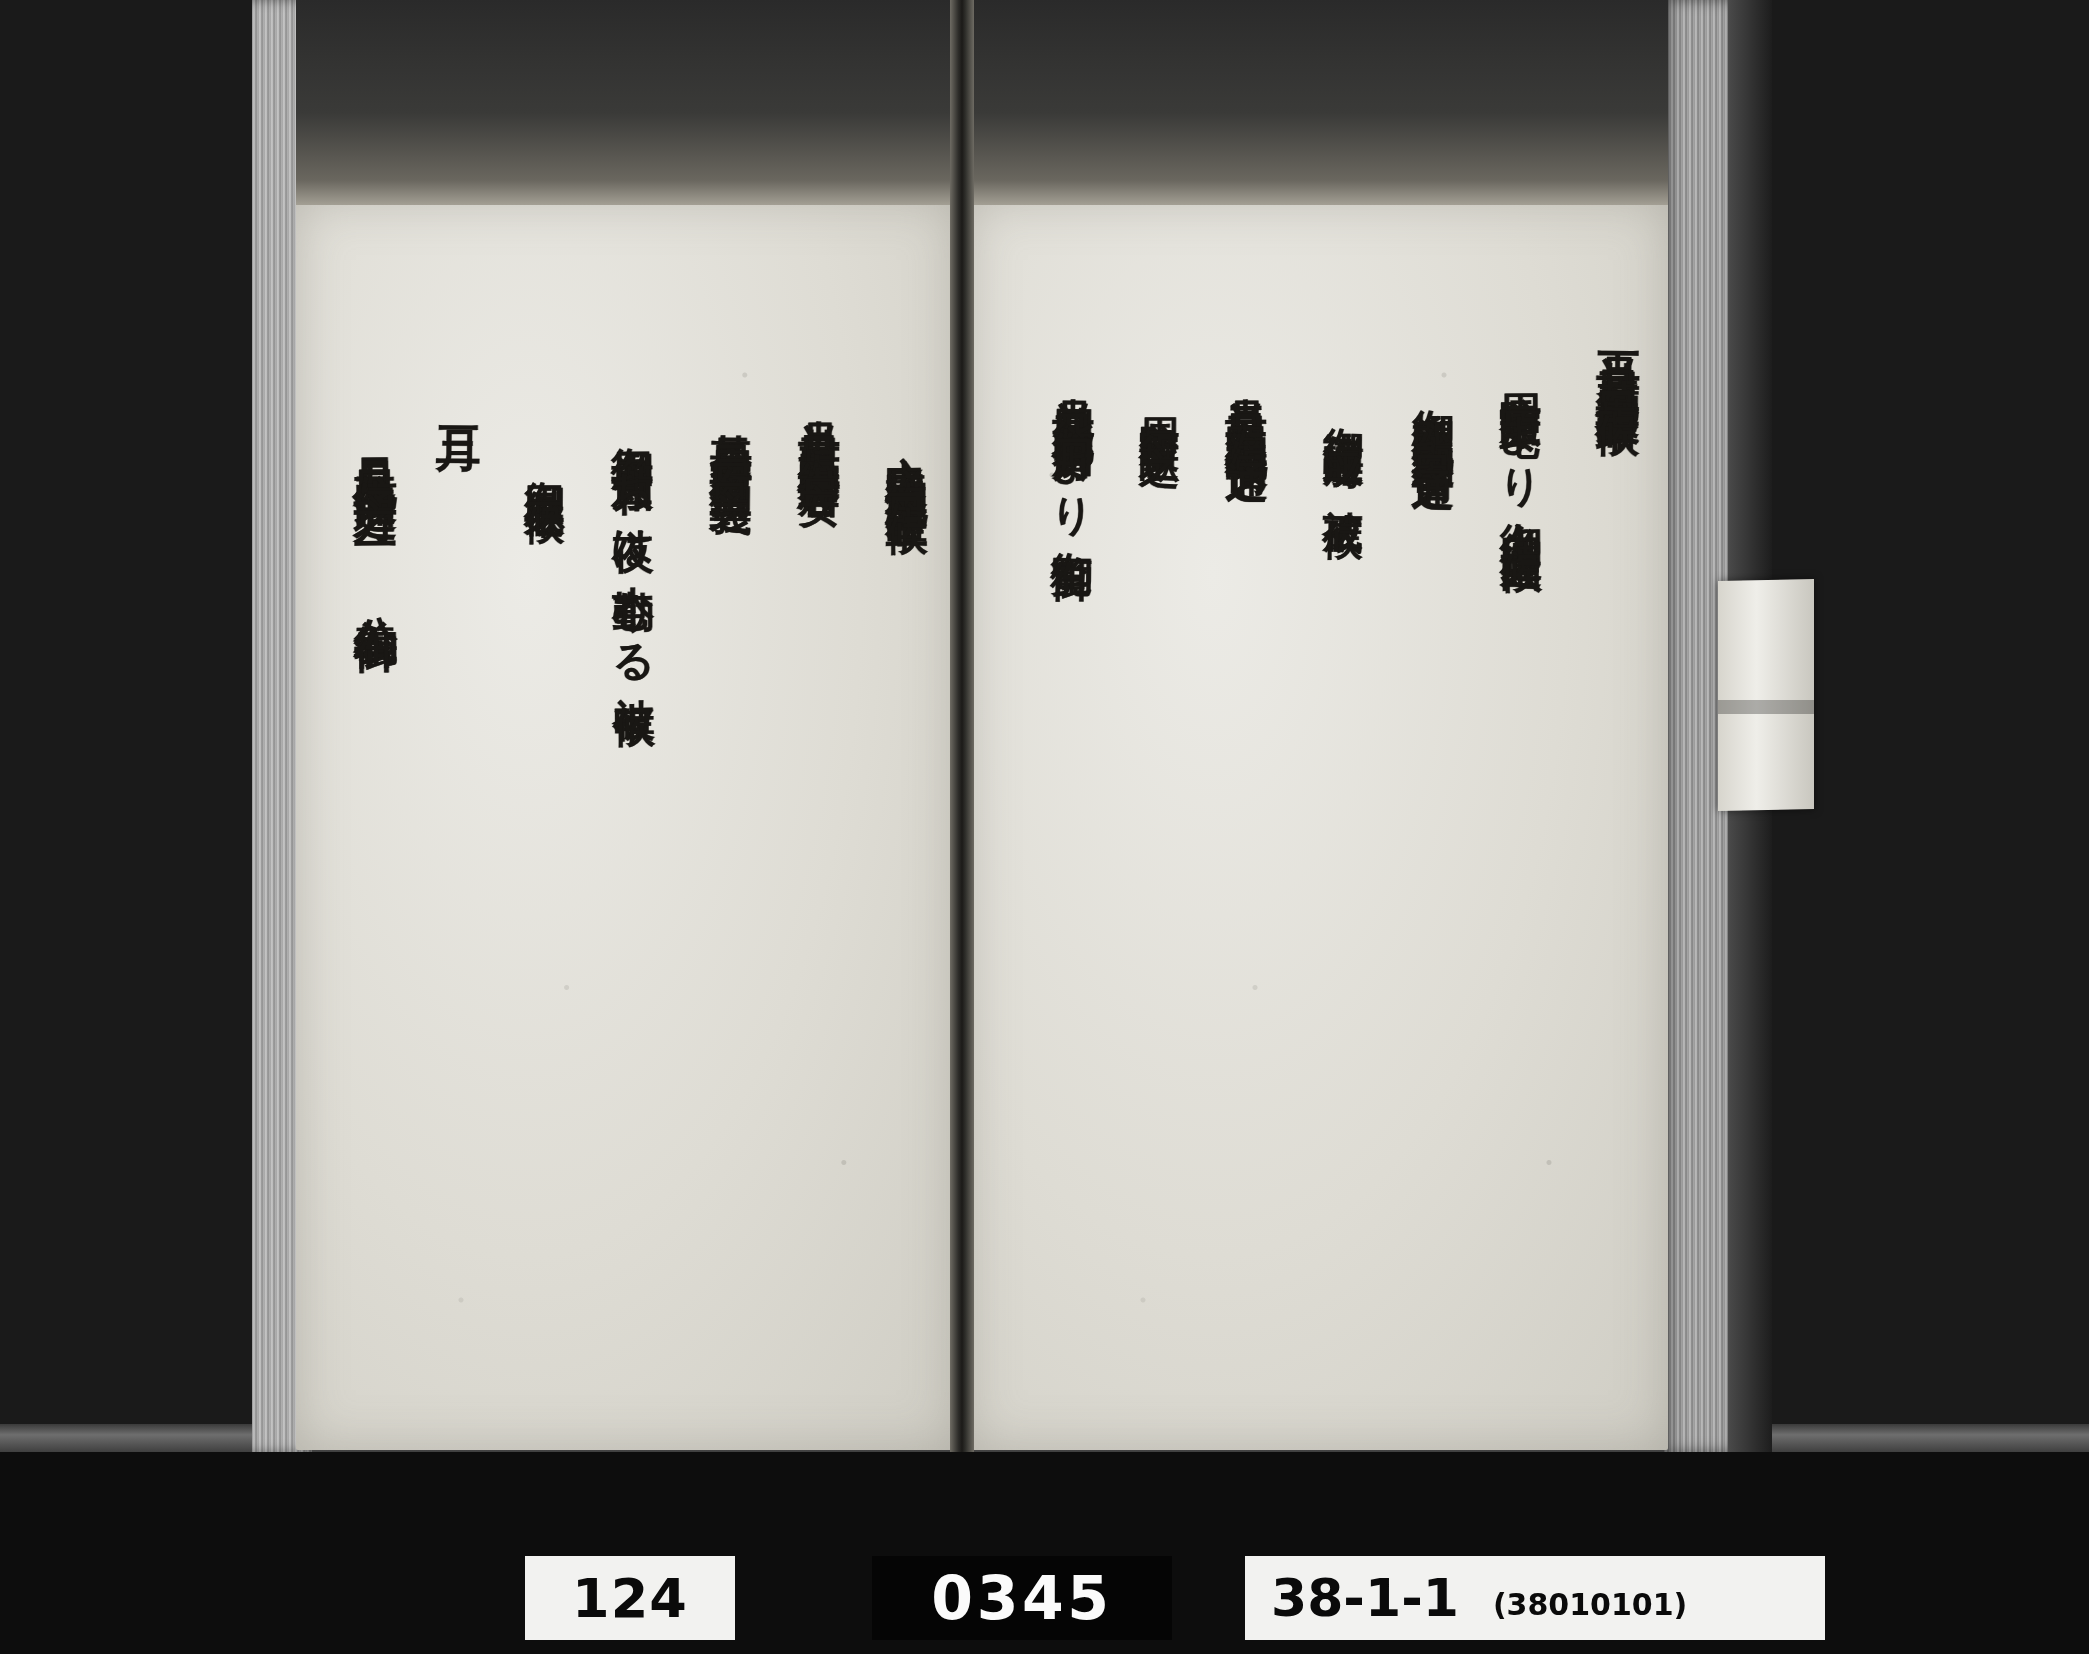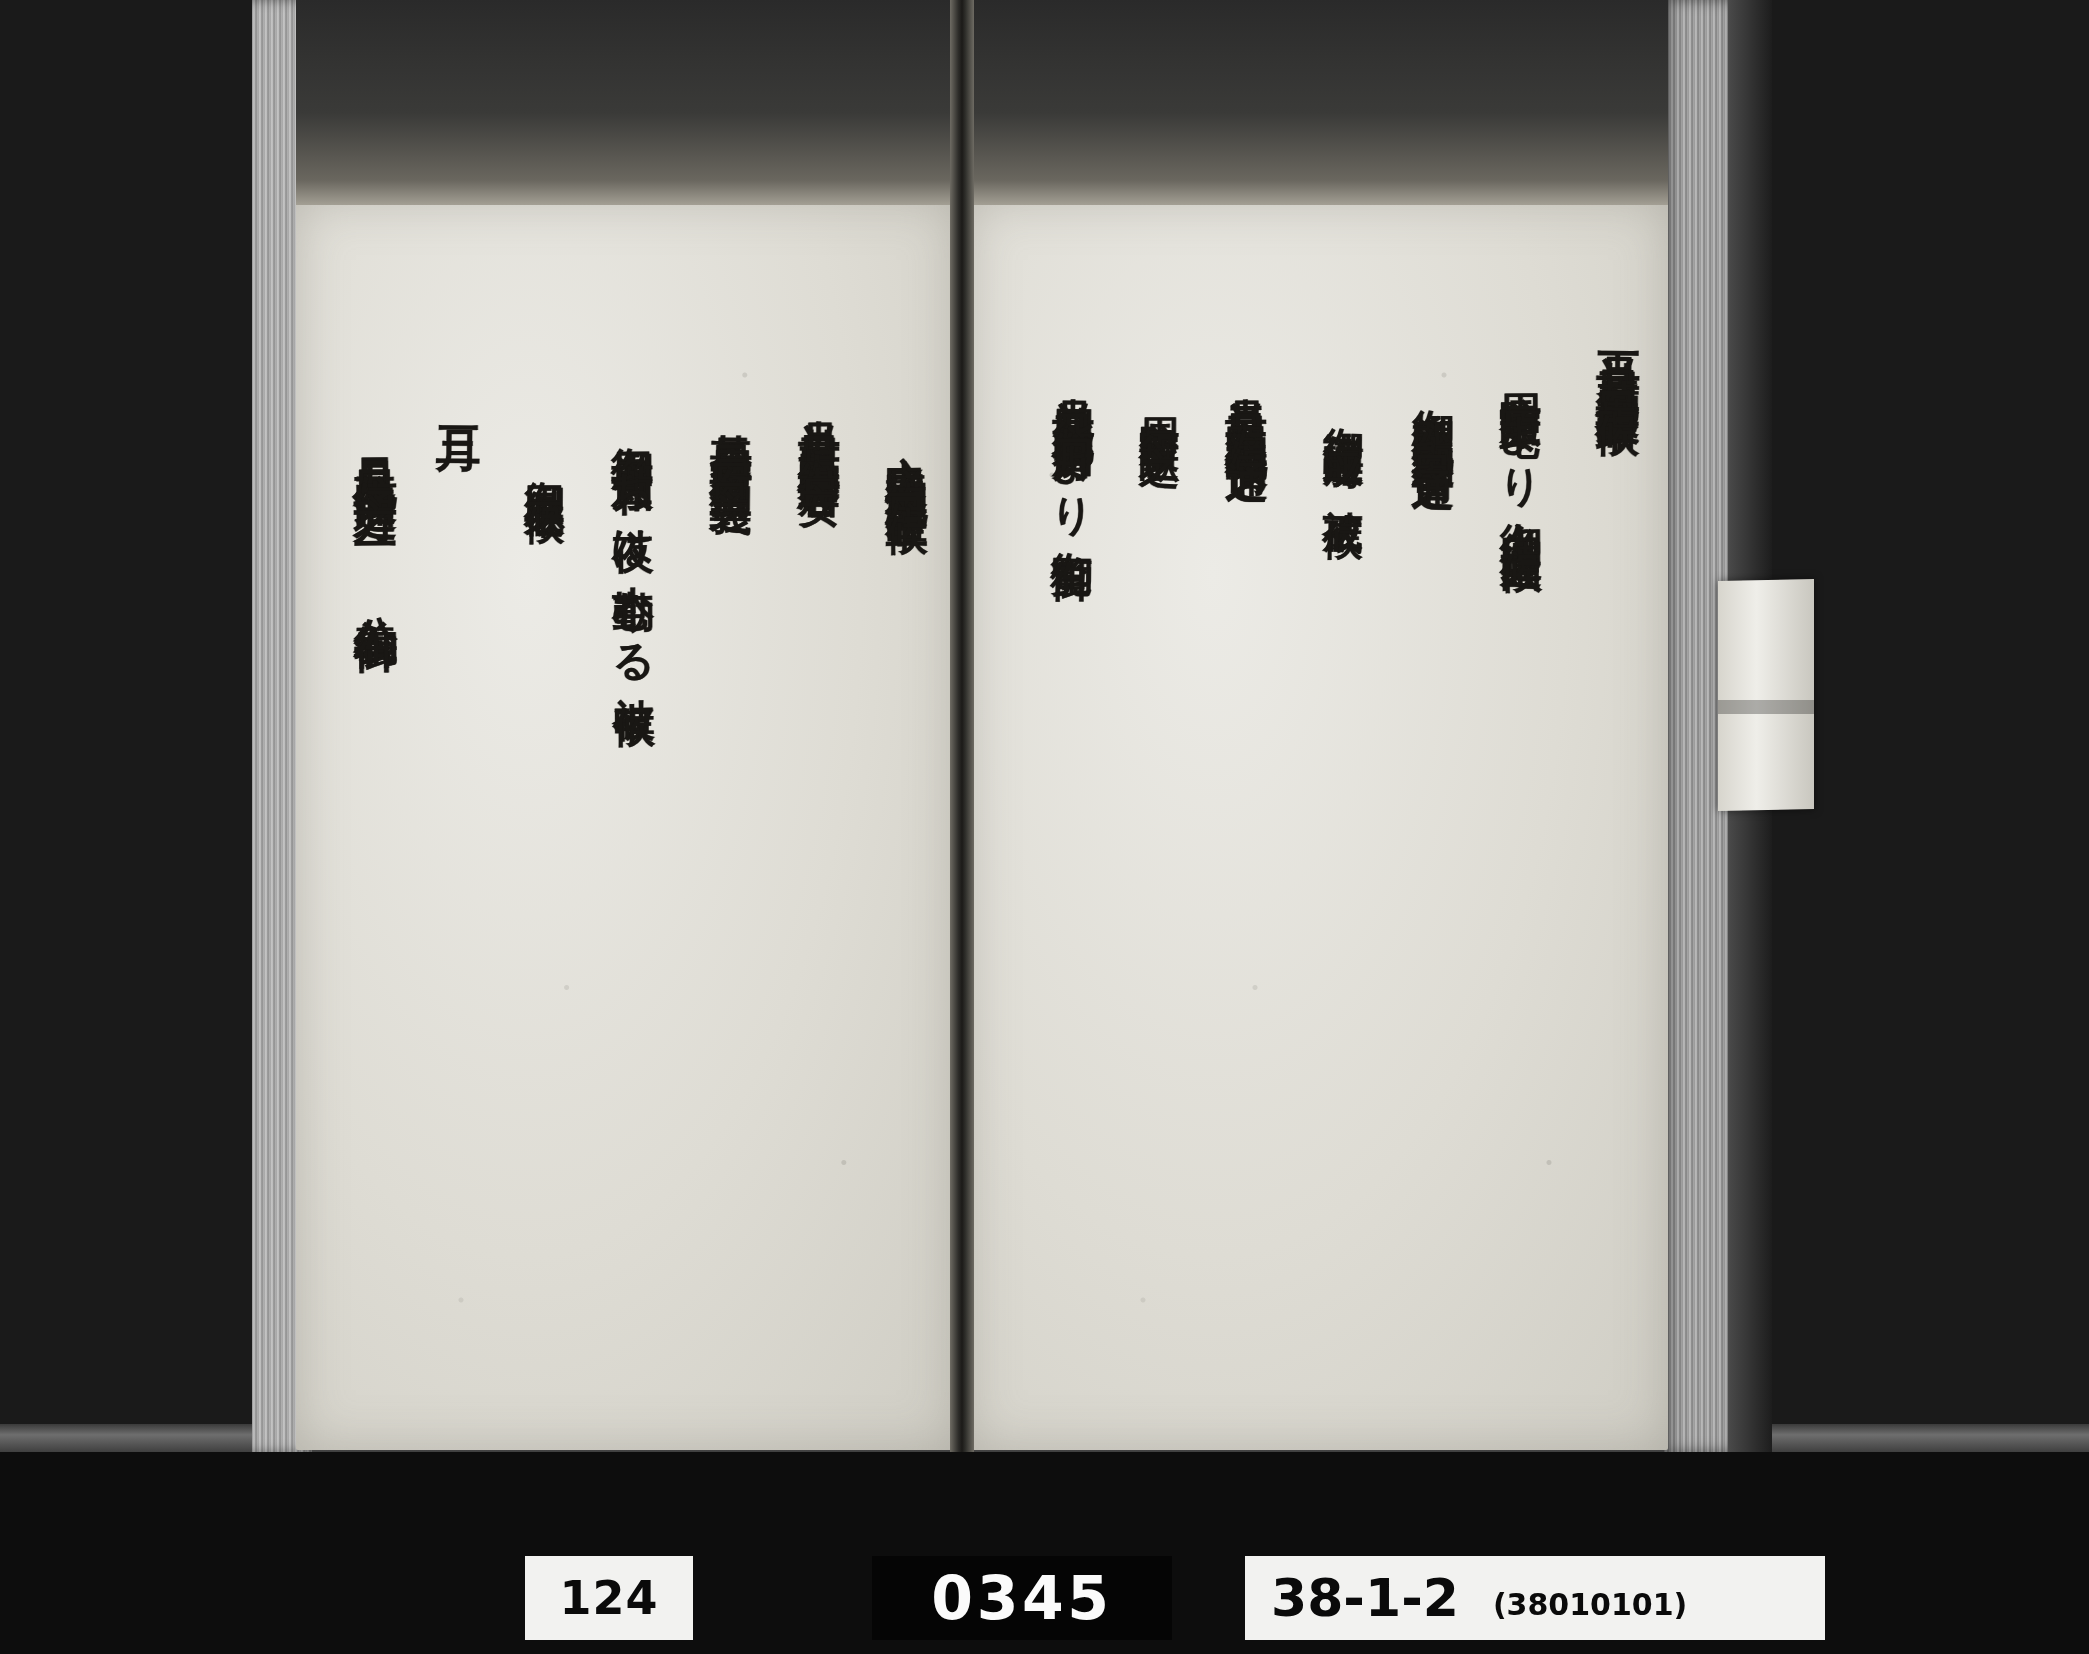--- a/index.html
+++ b/index.html
@@ -194,22 +194,22 @@
   .label-white {
     background: #f2f2f0;
     color: #0a0a0a;
   }
   .label-black {
     background: #050505;
     color: #fbfbfb;
   }
   #label-frame {
     left: 525px;
-    width: 168px;
-    font-size: 46px;
+    width: 210px;
+    font-size: 54px;
     letter-spacing: 0.02em;
   }
   #label-seq {
     left: 872px;
     width: 300px;
     font-size: 60px;
     letter-spacing: 0.06em;
   }
   #label-call {
     left: 1245px;
@@ -285,18 +285,18 @@
     <div class="slip"></div>
     <div class="slip-shade"></div>
   </div>
 
   <div class="labels">
     <div class="label label-white" id="label-frame">124</div>
 
     <div class="label label-black" id="label-seq">0345</div>
 
     <div class="label label-white" id="label-call">
-      <span>38-1-2</span>
+      <span>38-1-1</span>
       <span class="sub">(38010101)</span>
     </div>
   </div>
 
 </div>
 
 </body></html>

